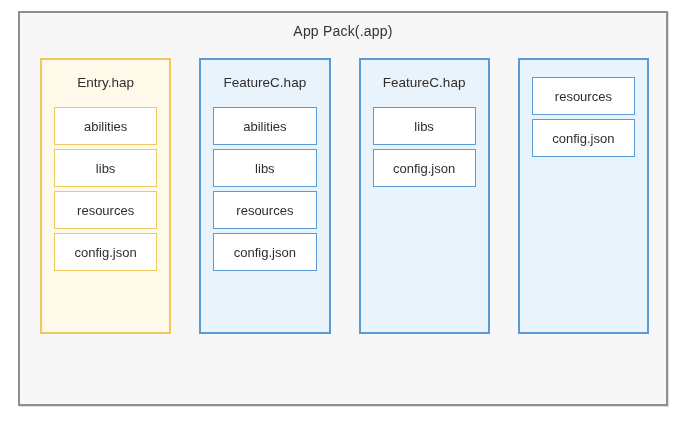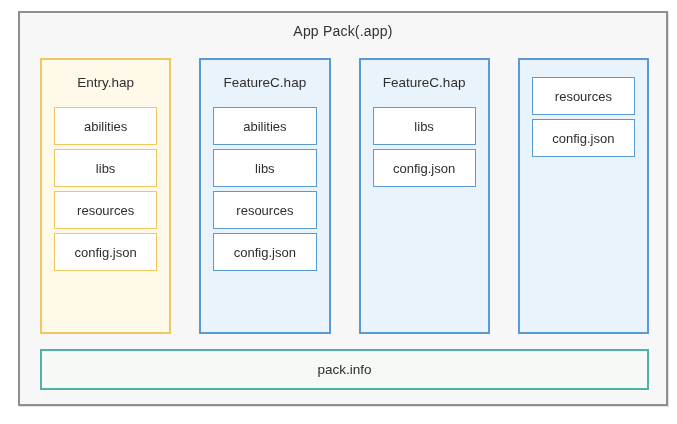--- a/index.html
+++ b/index.html
@@ -135,17 +135,14 @@
           </div>
         </div>
         <div class="column feature">
           <div class="boxes">
             <div class="box">resources</div>
             <div class="box">config.json</div>
           </div>
         </div>
       </div>
 
-    <div class="packinfo">
-      <span>pack.info</span>
-    </div>
   </div>
 </div>
 
 </body></html>

